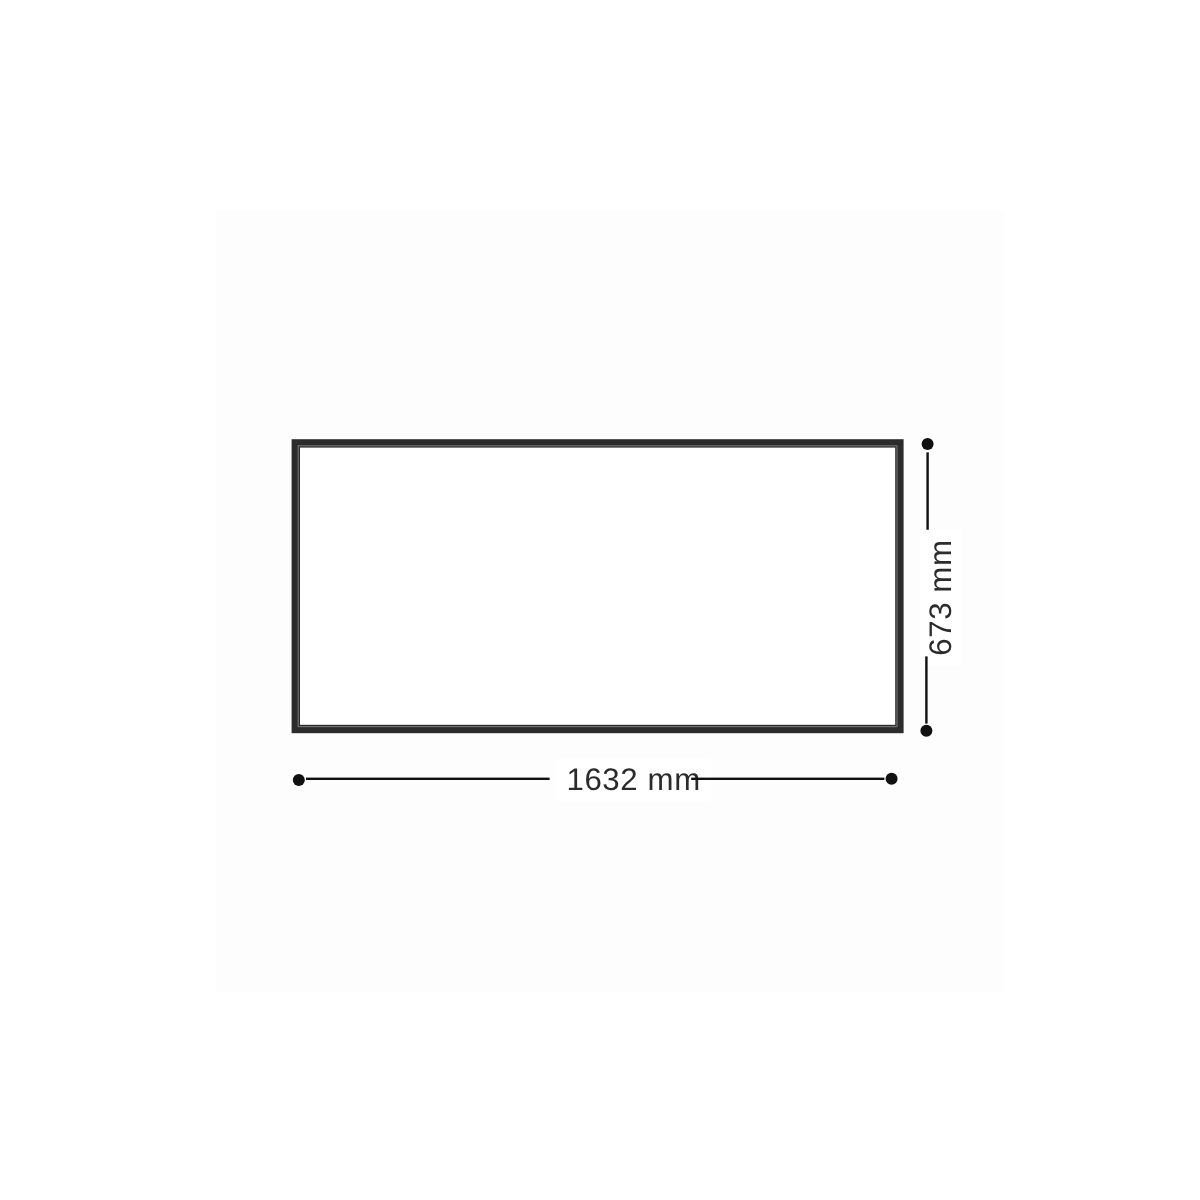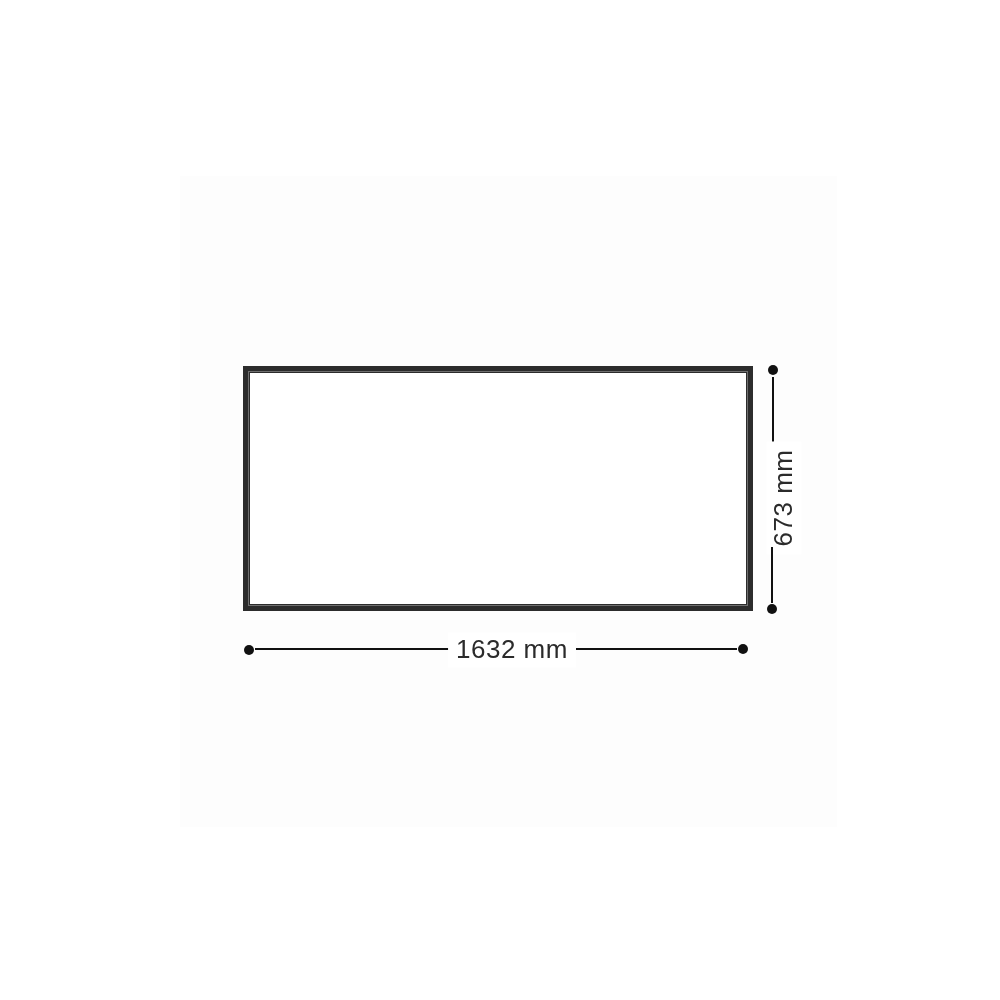--- a/index.html
+++ b/index.html
@@ -72,21 +72,21 @@
     left: 784px;
     top: 498px;
     transform: translate(-50%, -50%) rotate(-90deg);
   }
   
   .dot-h-left  { left: 244px; top: 645px; }
   .dot-h-right { left: 738px; top: 644px; }
   .seg-h-left  { left: 255px; top: 648px; width: 203px; height: 2px; }
   .seg-h-right { left: 576px; top: 648px; width: 161px; height: 2px; }
   .h-label {
-    left: 512px;
+    left: 528px;
     top: 650px;
     transform: translate(-50%, -50%);
   }
 </style>
 </head>
 <body>
 
 <div class="canvas">
 
   <div class="photo-bg"></div>

